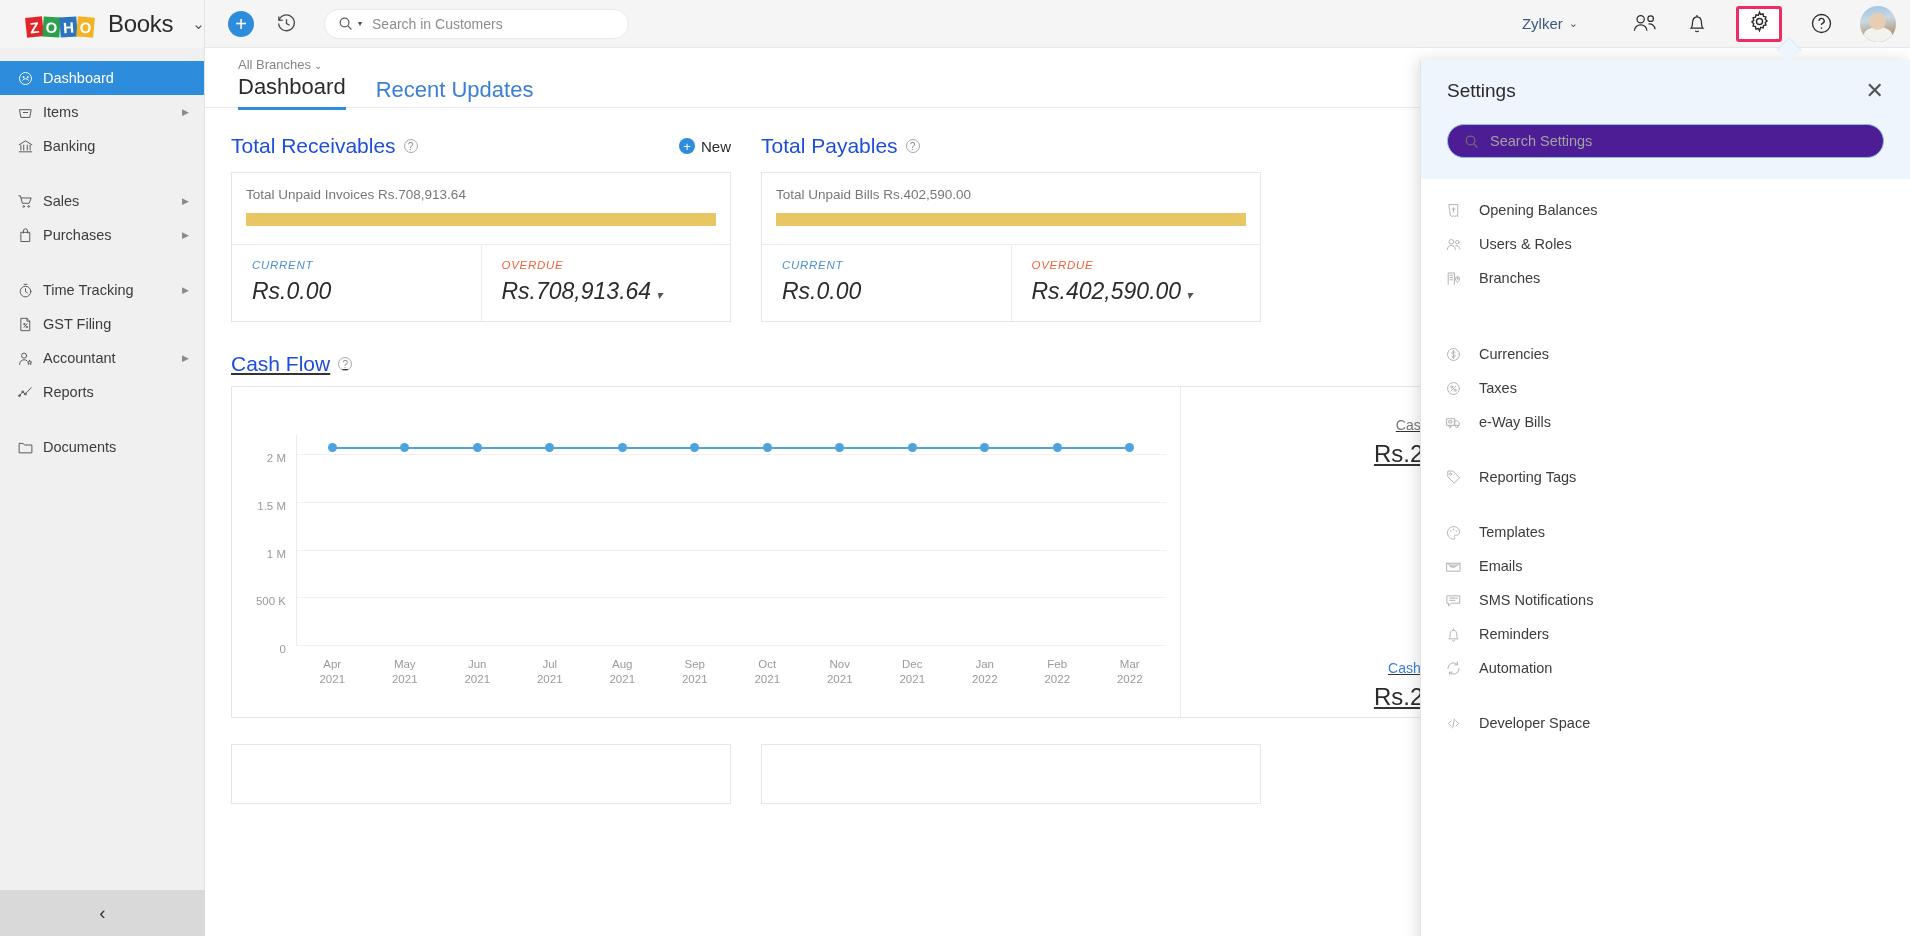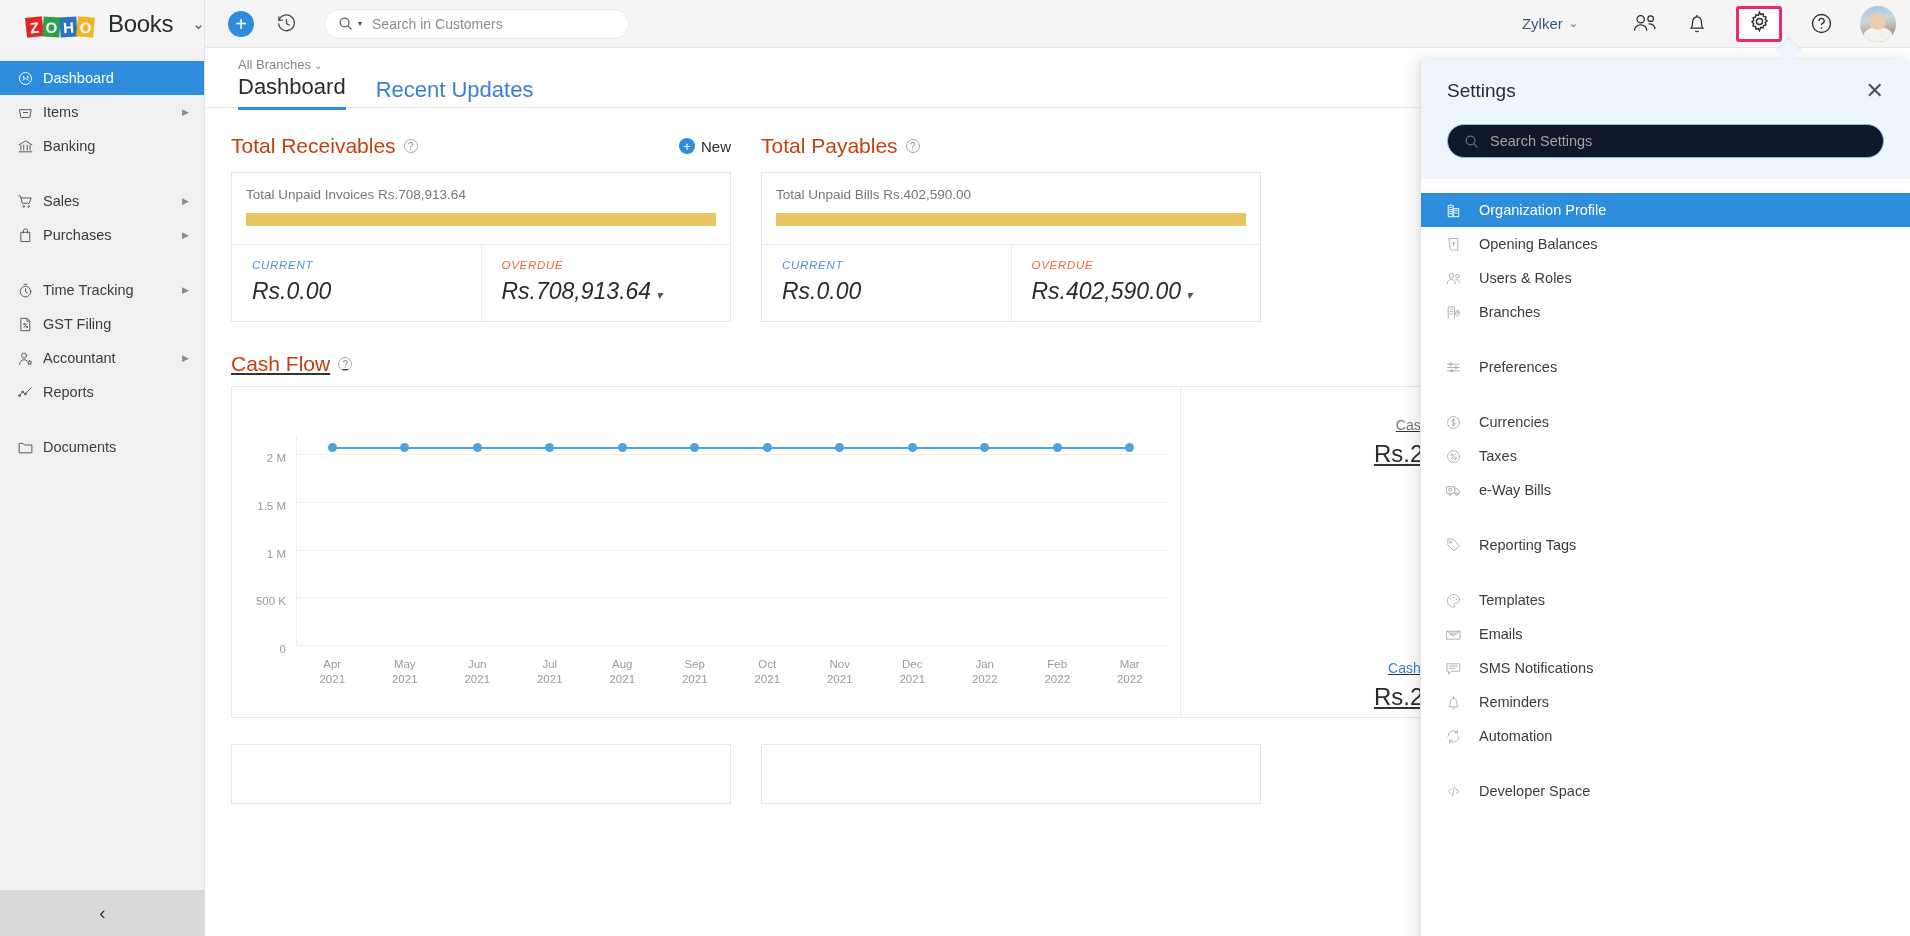--- a/index.html
+++ b/index.html
@@ -139,21 +139,21 @@
     font-size: 22px; padding-bottom: 7px; cursor: pointer;
   }
   .tab.active { color: #2b2b2b; border-bottom: 3px solid #2d8ddc; }
   .tab.inactive { color: #3b7fd4; }
 
   .cards-row { display: flex; padding: 22px 0 0 26px; gap: 30px; }
   .card-col { width: 500px; }
   .card-title-row {
     display: flex; align-items: center; height: 32px; position: relative;
   }
-  .card-title { font-size: 21px; color: #c2410c; }
+  .card-title { font-size: 21px; color: #1d4ed8; }
   .qmark {
     width: 14px; height: 14px; border-radius: 50%;
     border: 1px solid #a8a8a8; color: #8d8d8d;
     font-size: 10px; display: inline-flex; align-items: center;
     justify-content: center; margin-left: 8px; cursor: pointer;
     font-family: "Liberation Sans", sans-serif;
   }
   .new-btn {
     margin-left: auto; margin-right: 0; display: flex; align-items: center;
     gap: 6px; cursor: pointer; font-size: 15px; color: #2b2b2b;
@@ -232,21 +232,21 @@
     transform: rotate(45deg); z-index: 45;
   }
   .set-head { background: #eef5fd; padding: 20px 26px 21px 26px; }
   .set-title-row { display: flex; align-items: center; }
   .set-title { font-size: 19px; color: #2b2b2b; }
   .set-close {
     margin-left: auto; font-size: 22px; color: #555; cursor: pointer;
     line-height: 1; font-weight: 300;
   }
   .set-search {
-    margin-top: 22px; height: 34px; background: #0f172a;
+    margin-top: 22px; height: 34px; background: #4c1d95;
     border: 1px solid #8bbbe8; border-radius: 18px;
     display: flex; align-items: center; padding: 0 16px; cursor: text;
   }
   .set-search .ss-ico { color: #6e6e6e; display: flex; }
   .set-search .ss-ph { margin-left: 11px; color: #a3a3a3; font-size: 14.5px; }
   .set-list { padding-top: 14px; }
   .set-item {
     display: flex; align-items: center; height: 34px;
     padding-left: 24px; font-size: 14.5px; color: #3c3c3c; cursor: pointer;
   }
@@ -651,30 +651,20 @@
         <span class="ss-ico">
           <svg width="15" height="15" viewBox="0 0 24 24" fill="none" stroke="currentColor" stroke-width="2">
             <circle cx="10.5" cy="10.5" r="7"></circle>
               <line x1="15.8" y1="15.8" x2="21.5" y2="21.5"></line>
           </svg>
         </span>
         <span class="ss-ph">Search Settings</span>
       </div>
     </div>
     <div class="set-list" id="set-list">
-        <div class="set-item active">
-          <span class="si-ico">
-            <svg viewBox="0 0 24 24" fill="none" stroke="currentColor" stroke-width="1.4" stroke-linecap="round" stroke-linejoin="round">
-              <path d="M4.5 20.2V4.6h7v15.6z"></path>
-              <path d="M11.5 20.2V9.4h8v10.8z"></path>
-              <path d="M6.6 7.6h2.9M6.6 10.6h2.9M6.6 13.6h2.9M6.6 16.6h2.9M13.8 12.2h3.4M13.8 15.4h3.4"></path>
-            </svg>
-          </span>
-          <span>Organization Profile</span>
-        </div>
         <div class="set-item">
           <span class="si-ico">
             <svg viewBox="0 0 24 24" fill="none" stroke="currentColor" stroke-width="1.4" stroke-linecap="round" stroke-linejoin="round">
               <path d="M6 3.6h12v17l-2-1.4-2 1.4-2-1.4-2 1.4-2-1.4z"></path>
               <path d="M12 8.2v6M9.8 10h4.4"></path>
             </svg>
           </span>
           <span>Opening Balances</span>
         </div>
         <div class="set-item">
@@ -693,31 +683,20 @@
             <svg viewBox="0 0 24 24" fill="none" stroke="currentColor" stroke-width="1.4" stroke-linecap="round" stroke-linejoin="round">
               <path d="M4.5 20.2V4.2h8.8v16"></path>
               <path d="M7 7.4h3.6M7 10.6h3.6M7 13.8h3.6"></path>
               <path d="M17.6 9.4a3 3 0 0 1 3 3c0 2.2-3 5.4-3 5.4s-3-3.2-3-5.4a3 3 0 0 1 3-3z"></path>
               <circle cx="17.6" cy="12.3" r=".9"></circle>
             </svg>
           </span>
           <span>Branches</span>
         </div>
         <div class="set-gap"></div>
-        <div class="set-item">
-          <span class="si-ico">
-            <svg viewBox="0 0 24 24" fill="none" stroke="currentColor" stroke-width="1.4" stroke-linecap="round" stroke-linejoin="round">
-              <path d="M3.6 7.3h16.8M3.6 12h16.8M3.6 16.7h16.8"></path>
-              <circle cx="8.4" cy="7.3" r="1.9"></circle>
-              <circle cx="15.4" cy="12" r="1.9"></circle>
-              <circle cx="9.6" cy="16.7" r="1.9"></circle>
-            </svg>
-          </span>
-          <span>Preferences</span>
-        </div>
         <div class="set-gap"></div>
         <div class="set-item">
           <span class="si-ico">
             <svg viewBox="0 0 24 24" fill="none" stroke="currentColor" stroke-width="1.4" stroke-linecap="round" stroke-linejoin="round">
               <circle cx="12" cy="12" r="8.4"></circle>
               <path d="M14.3 9.2c-.5-.9-1.4-1.3-2.4-1.3-1.3 0-2.3.7-2.3 1.9 0 2.6 4.9 1.4 4.9 4.1 0 1.3-1.1 2.1-2.5 2.1-1.2 0-2.1-.5-2.6-1.4"></path>
               <path d="M12 6.4v11.2"></path>
             </svg>
           </span>
           <span>Currencies</span>

